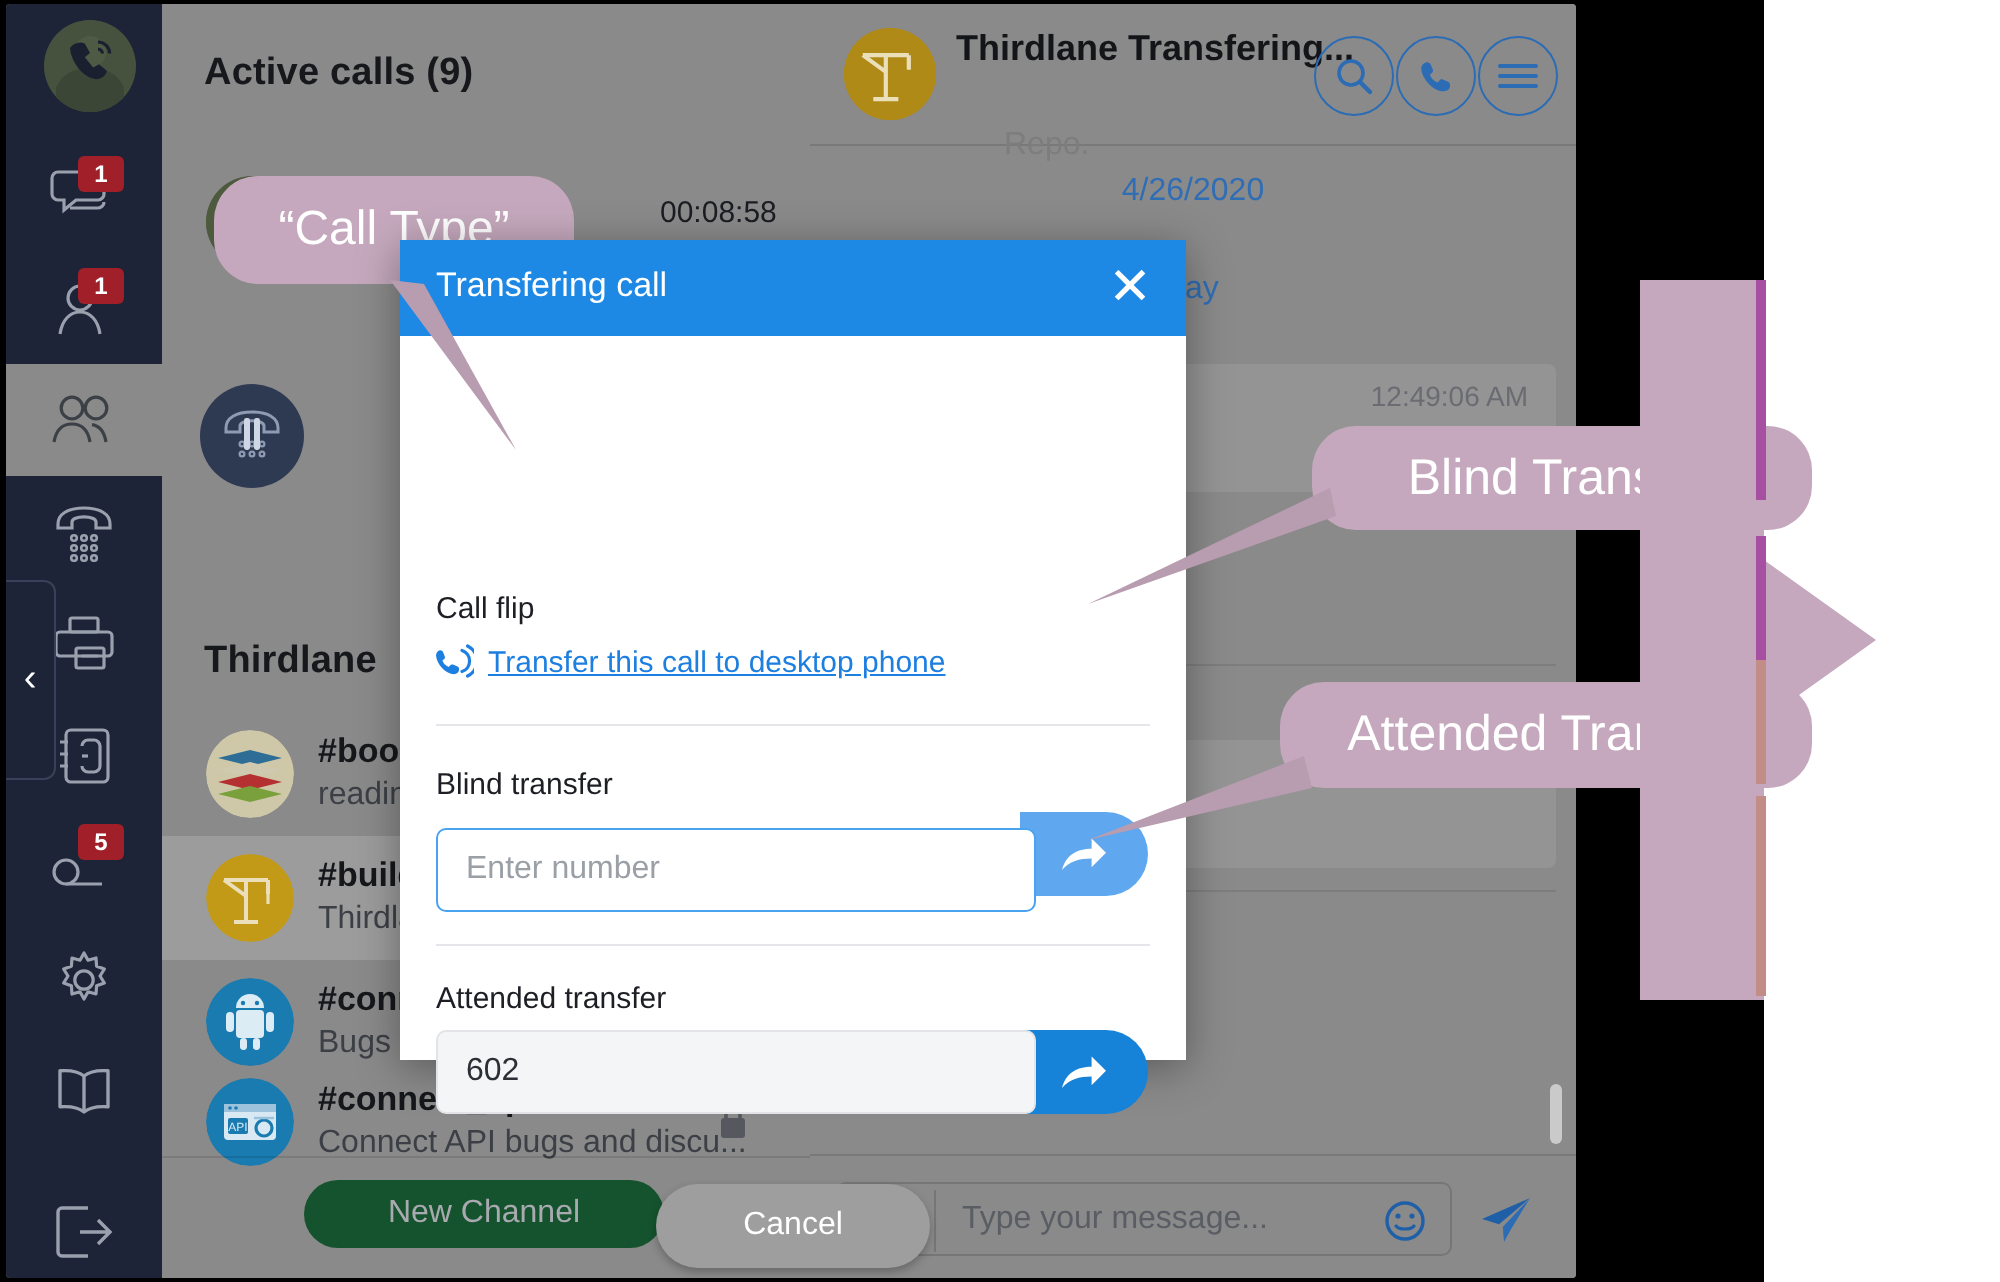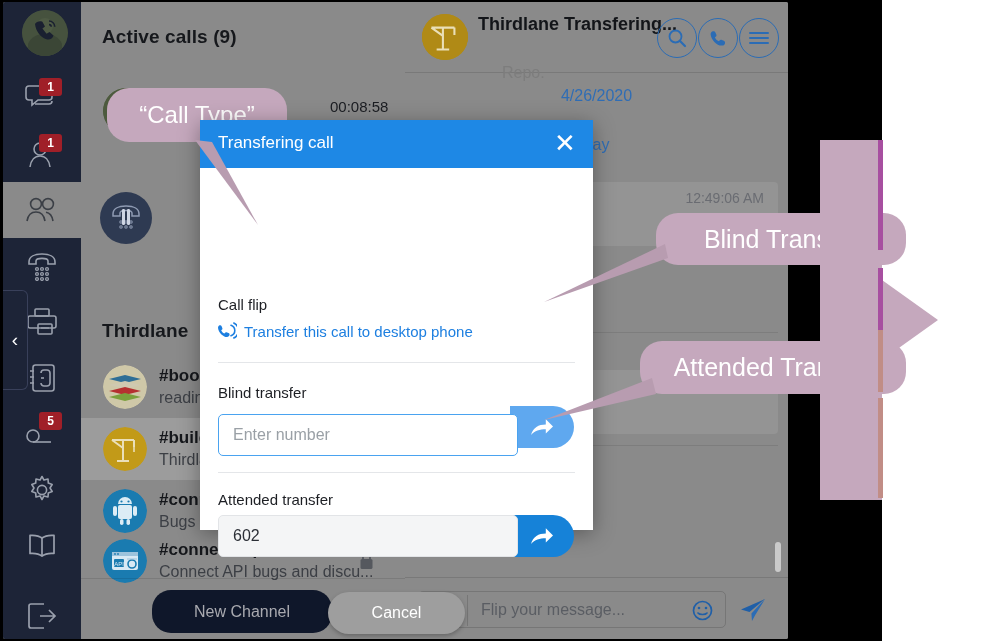--- a/index.html
+++ b/index.html
@@ -80,22 +80,22 @@
   .chan.sel{ background:rgba(255,255,255,.16); }
   .chan .ic{
     position:absolute; left:22px; top:9px; width:44px; height:44px; border-radius:50%;
     overflow:hidden;
   }
   .chan .nm{ position:absolute; left:78px; top:10px; font-size:17px; font-weight:bold; color:#15171b; }
   .chan .ds{ position:absolute; left:78px; top:33px; font-size:16px; color:#3c3f45; }
   .lockic{ position:absolute; left:278px; top:22px; color:#55585e; }
 
   .newchan{
-    position:absolute; left:71px; top:588px; width:180px; height:43px; border-radius:19px;
-    background:#0f172a; color:#a9aab0; font-size:16px;
+    position:absolute; left:71px; top:588px; width:180px; height:34px; border-radius:19px;
+    background:#14532d; color:#a9aab0; font-size:16px;
     display:flex; align-items:center; justify-content:center;
   }
   .midsep{ position:absolute; left:0; top:576px; width:324px; height:1px; background:rgba(0,0,0,.10); }
 
   
   .chat{ position:absolute; left:402px; top:0; width:383px; height:100%; background:#8a8a8a; }
   .chat-hd{ position:absolute; left:0; top:0; width:383px; height:71px; border-bottom:1px solid rgba(0,0,0,.12); }
   .chat-av{
     position:absolute; left:17px; top:12px; width:46px; height:46px; border-radius:50%;
     background:#b08a16;
@@ -130,21 +130,21 @@
   
   .modal{
     position:absolute; left:197px; top:118px; width:393px; height:410px; background:#fff;
     box-shadow:0 4px 20px rgba(0,0,0,.35); z-index:20;
   }
   .modal-hd{ position:absolute; left:0; top:0; width:393px; height:48px; background:#1e88e5; }
   .modal-hd .t{ position:absolute; left:18px; top:13px; font-size:17px; color:#fff; }
   .modal-x{ position:absolute; right:14px; top:10px; width:28px; height:28px; color:#fff;
             font-size:26px; line-height:26px; text-align:center; font-weight:300; }
   .mlabel{ position:absolute; left:18px; font-size:15px; color:#1d1f24; }
-  .flip-link{ position:absolute; left:44px; top:203px; font-size:15px; color:#1d7fe0; }
+  .flip-link{ position:absolute; left:44px; top:203px; font-size:15px; color:#1d7fe0;text-decoration:underline; }
   .flip-ic{ position:absolute; left:18px; top:202px; }
   .hr{ position:absolute; left:18px; width:357px; height:1px; background:#e4e6e9; }
 
   .field{
     position:absolute; left:18px; width:300px; height:42px; border-radius:5px;
   }
   .field.outl{ border:1.4px solid #4aa3f0; background:#fff;margin-top:8px; }
   .field.grey{ background:#f4f5f6; border:1px solid #e2e4e7; }
   .field .val{ position:absolute; left:14px; top:11px; font-size:16px; }
   .arrowbtn{
@@ -476,21 +476,21 @@
     <div class="scrollbar"></div>
 
     <div class="composer">
       <div class="cbox">
         <div class="clip">
           <svg width="20" height="22" viewBox="0 0 20 22">
             <path d="M15 6.5L7.4 14.2a2.6 2.6 0 103.7 3.7l7.3-7.3a4.6 4.6 0 10-6.5-6.5L4.3 11.8a6.6 6.6 0 109.3 9.3" fill="none" stroke="#1f5fa8" stroke-width="1.7" stroke-linecap="round"></path>
           </svg>
         </div>
         <div class="cdiv"></div>
-        <div class="cph">Flip your message...</div>
+        <div class="cph">Type your message...</div>
         <div class="smiley">
           <svg width="21" height="21" viewBox="0 0 21 21">
             <circle cx="10.5" cy="10.5" r="9" fill="none" stroke="#1f5fa8" stroke-width="1.7"></circle>
             <circle cx="7" cy="8" r="1.3" fill="#1f5fa8"></circle>
               <circle cx="14" cy="8" r="1.3" fill="#1f5fa8"></circle>
             <path d="M6 13c1.4 2 7.6 2 9 0" fill="none" stroke="#1f5fa8" stroke-width="1.6" stroke-linecap="round"></path>
           </svg>
         </div>
       </div>
       <div class="sendpl">

